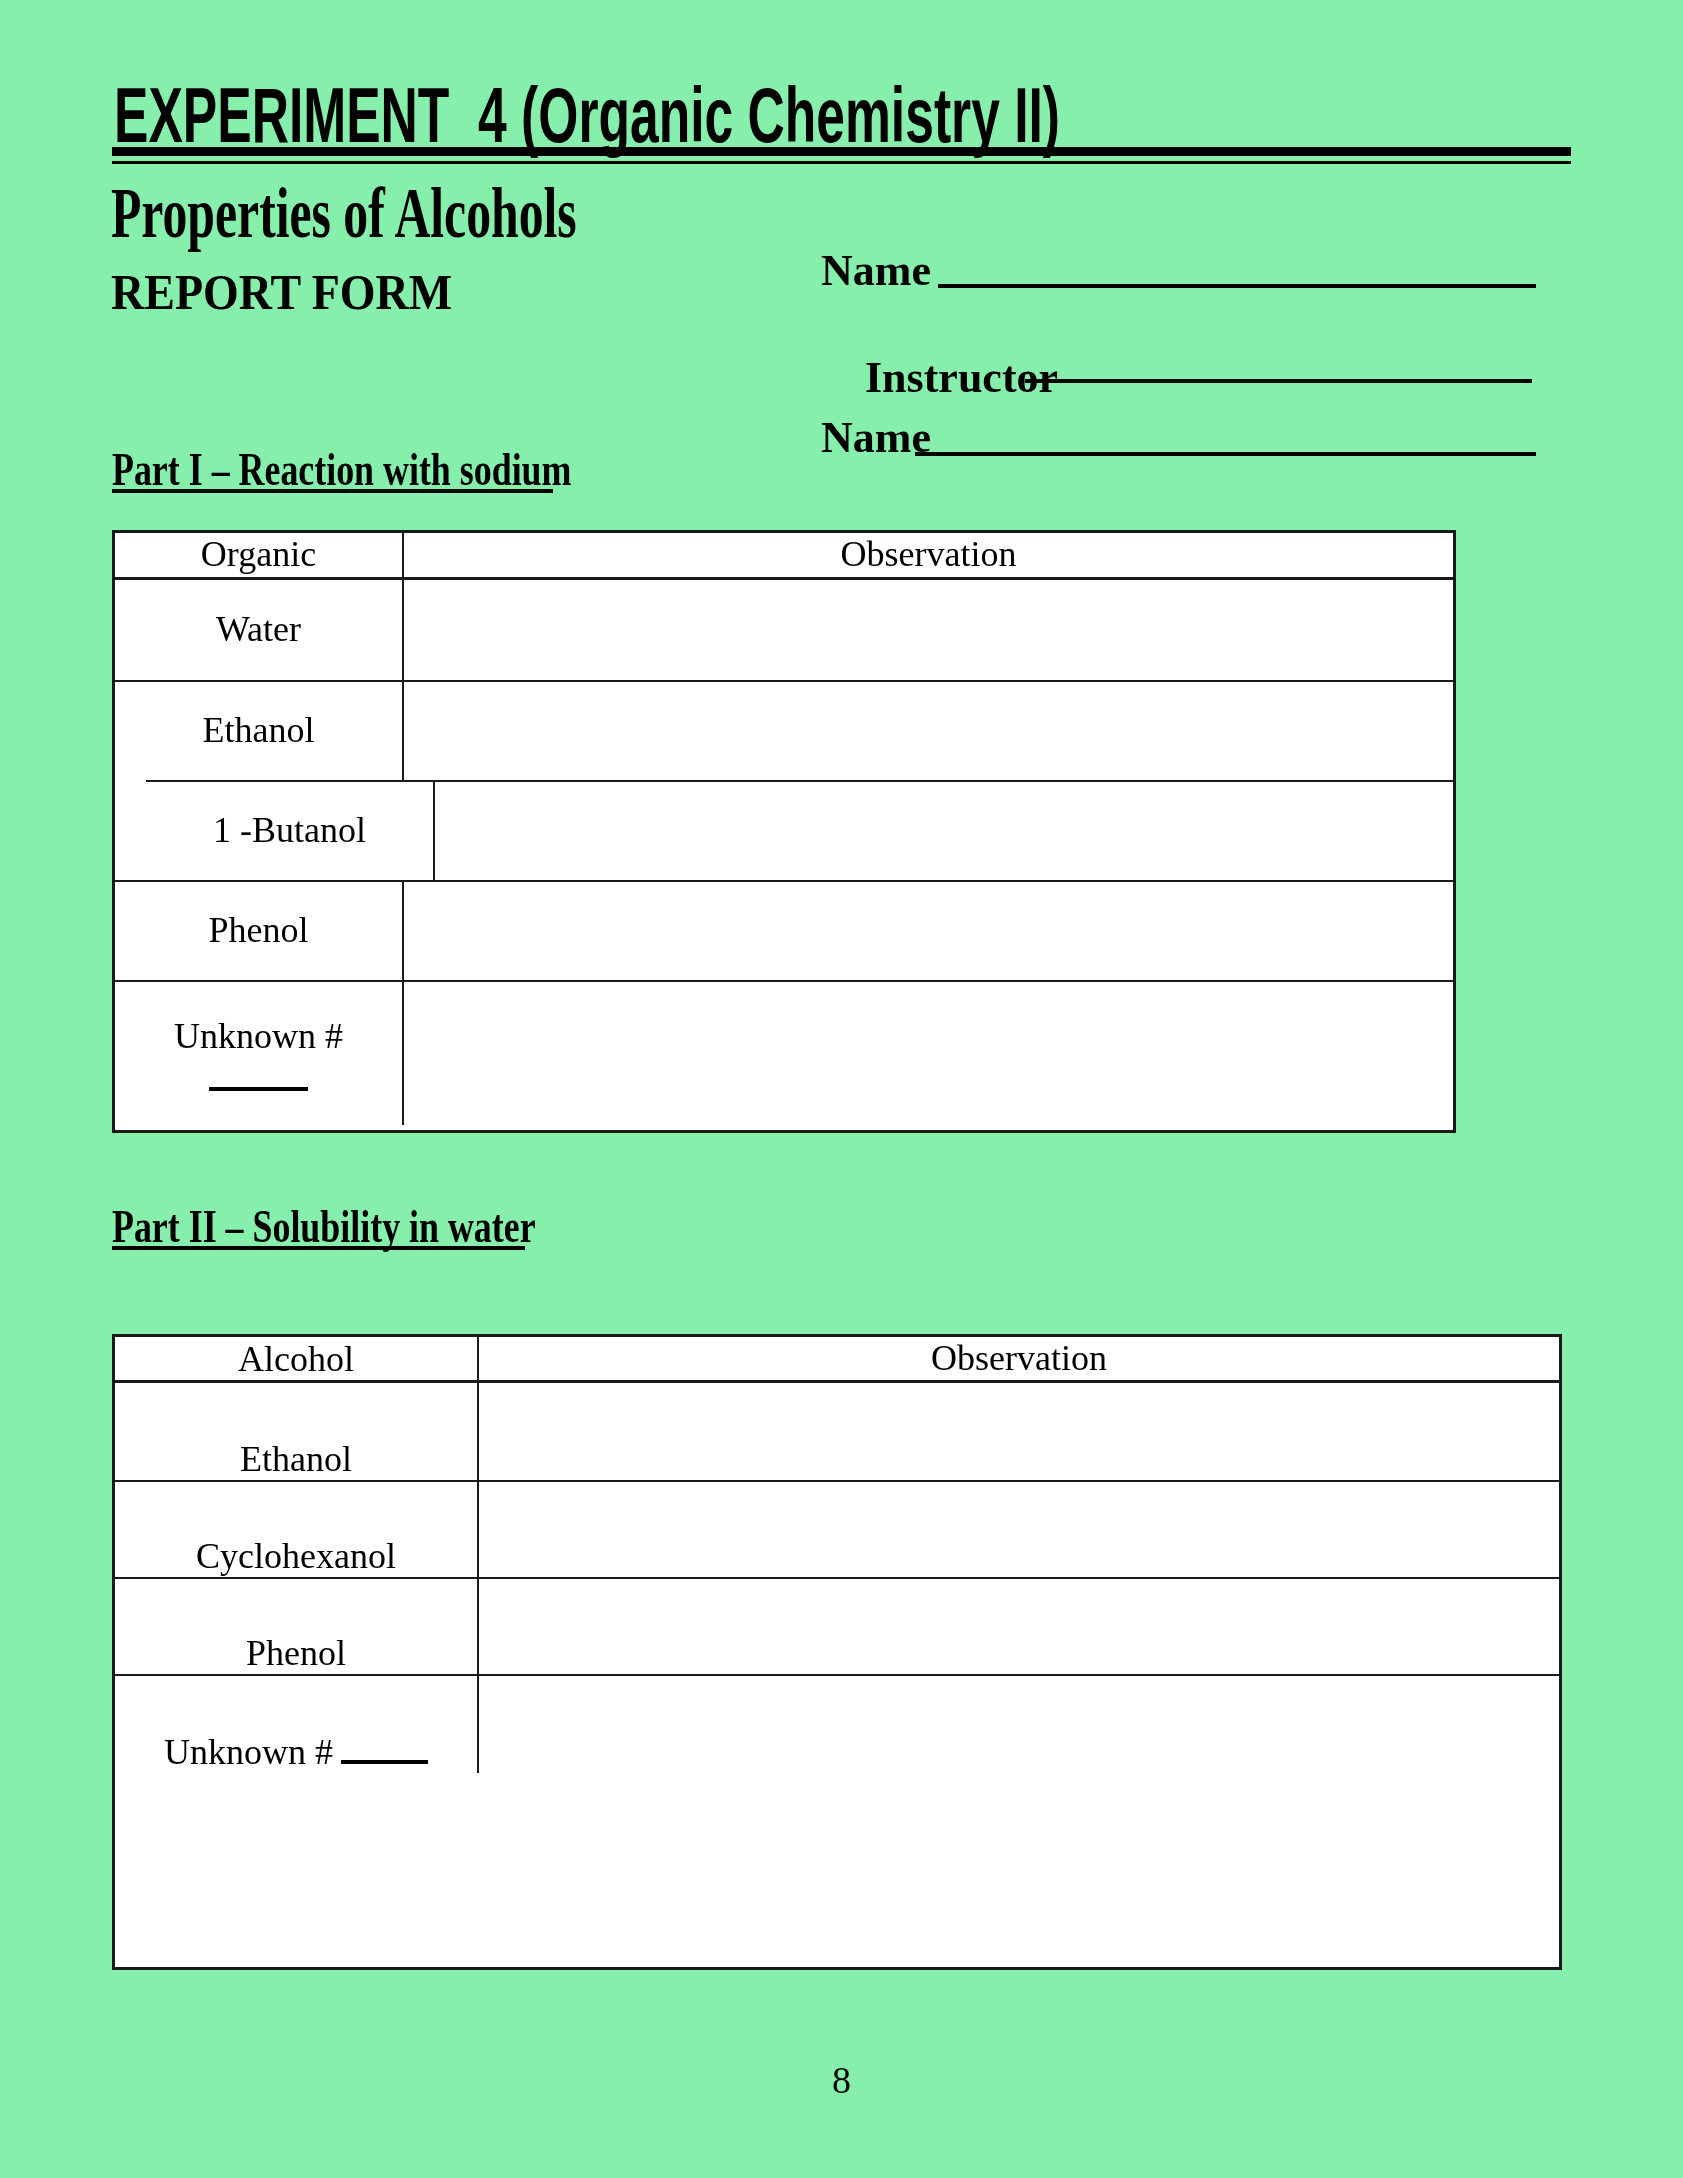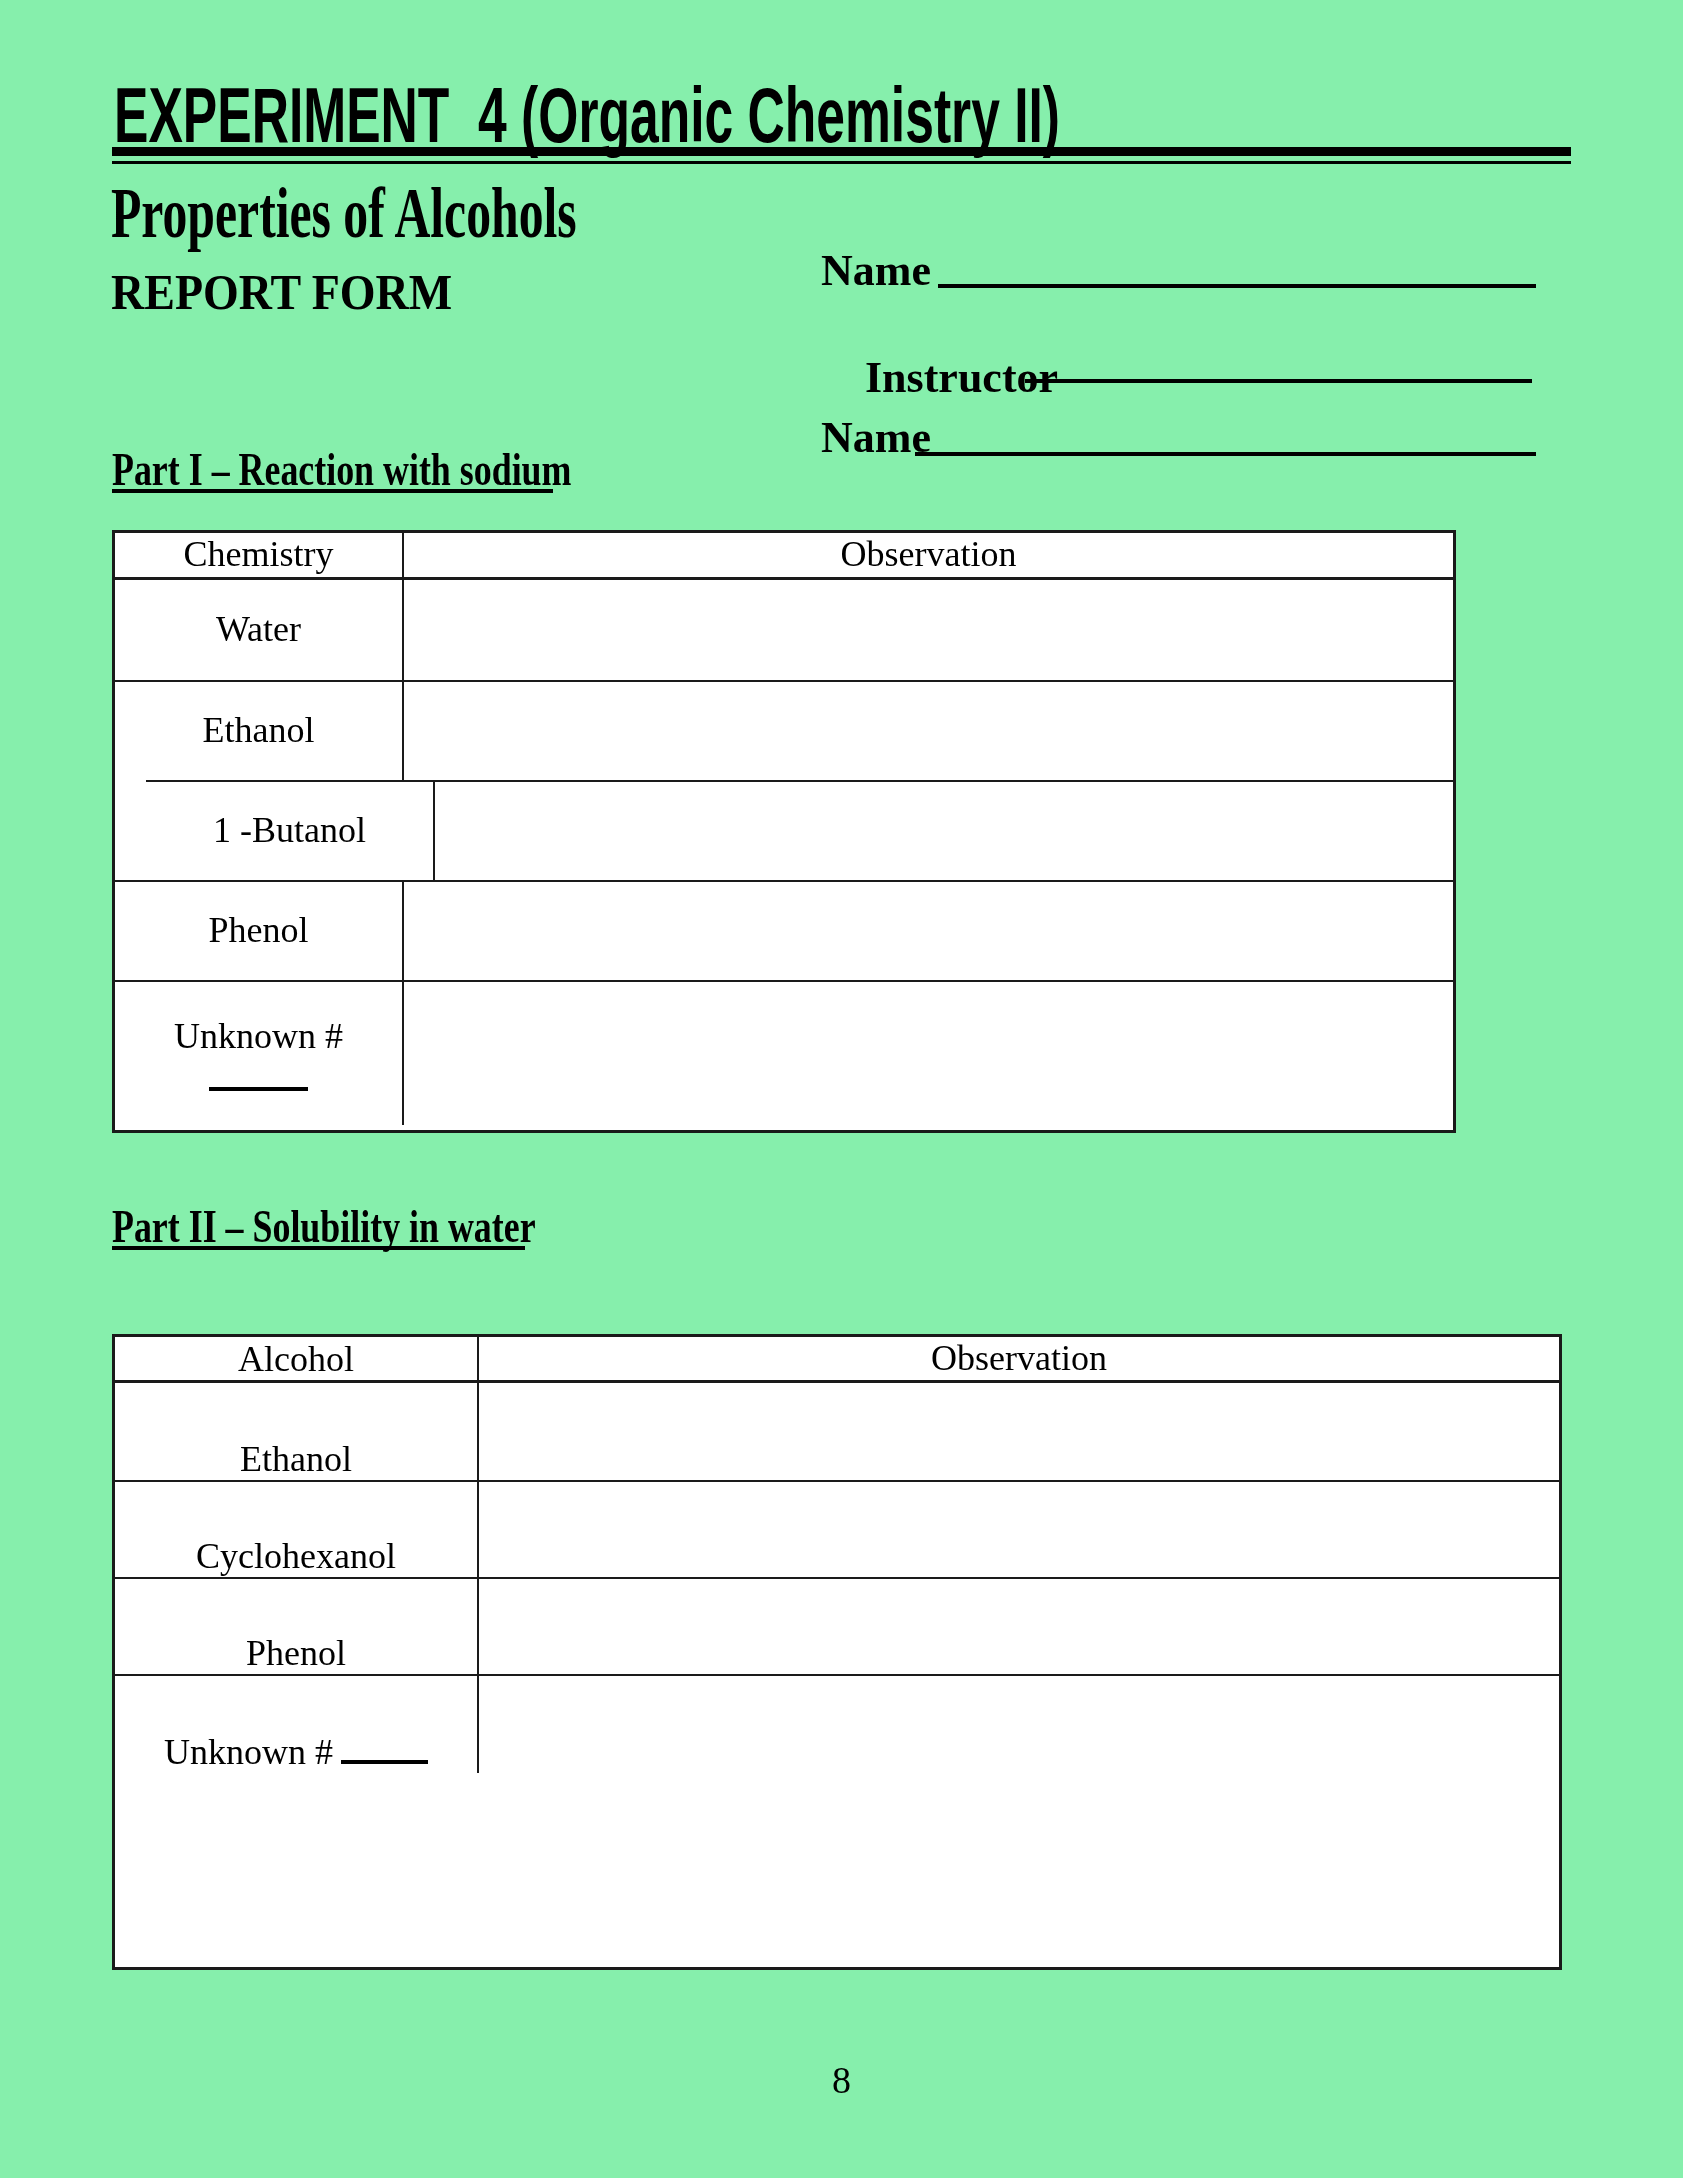--- a/index.html
+++ b/index.html
@@ -115,21 +115,21 @@
 
   <div class="field-label lbl-date">Name</div>
   <div class="blank-line bl-date"></div>
 
   <div class="part-heading ph-1">Part I – Reaction with sodium</div>
   <div class="part-underline pu-1"></div>
 
   <div class="tbl t1">
     <div class="thead">
       <div class="cell c1">
-        <span class="hdr-text">Chemistry</span>
+        <span class="hdr-text">Organic</span>
       </div>
       <div class="cell c2">
         <span class="hdr-text">Observation</span>
       </div>
     </div>
   <div class="trow" style="height: 100px;">
         <div class="cell c1">
           <span>Water</span>
         </div>
         <div class="cell c2"></div>

